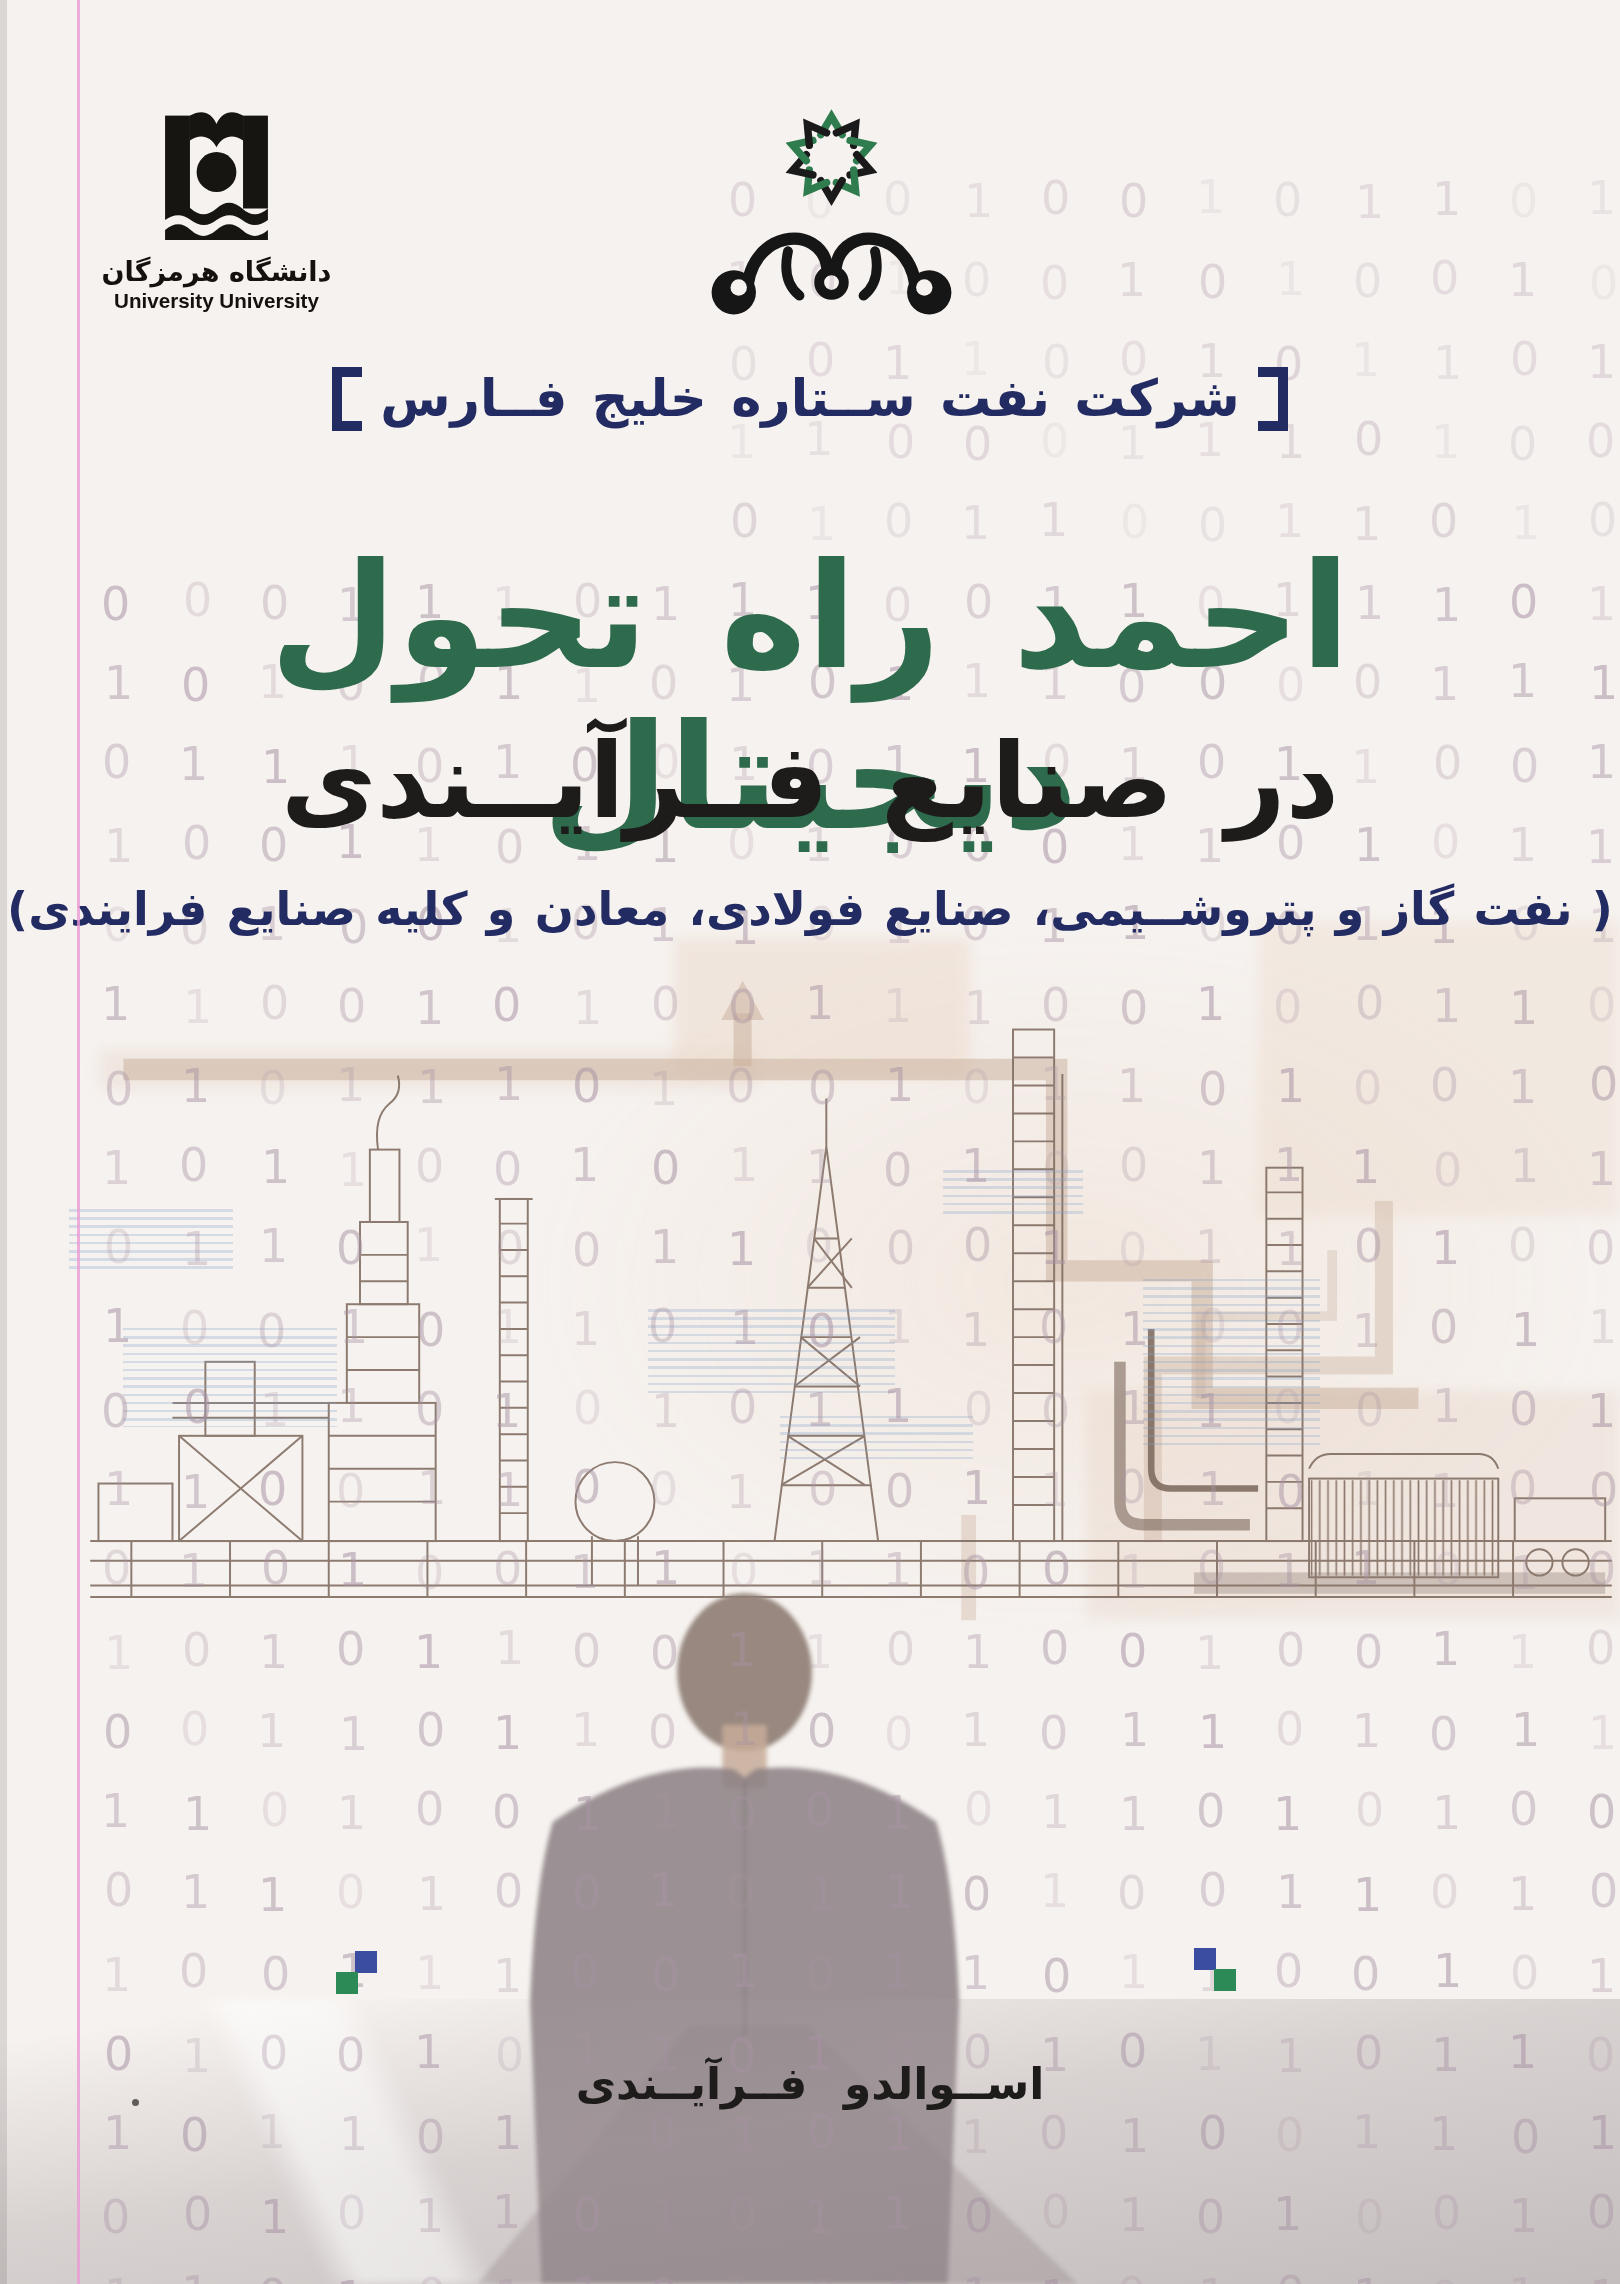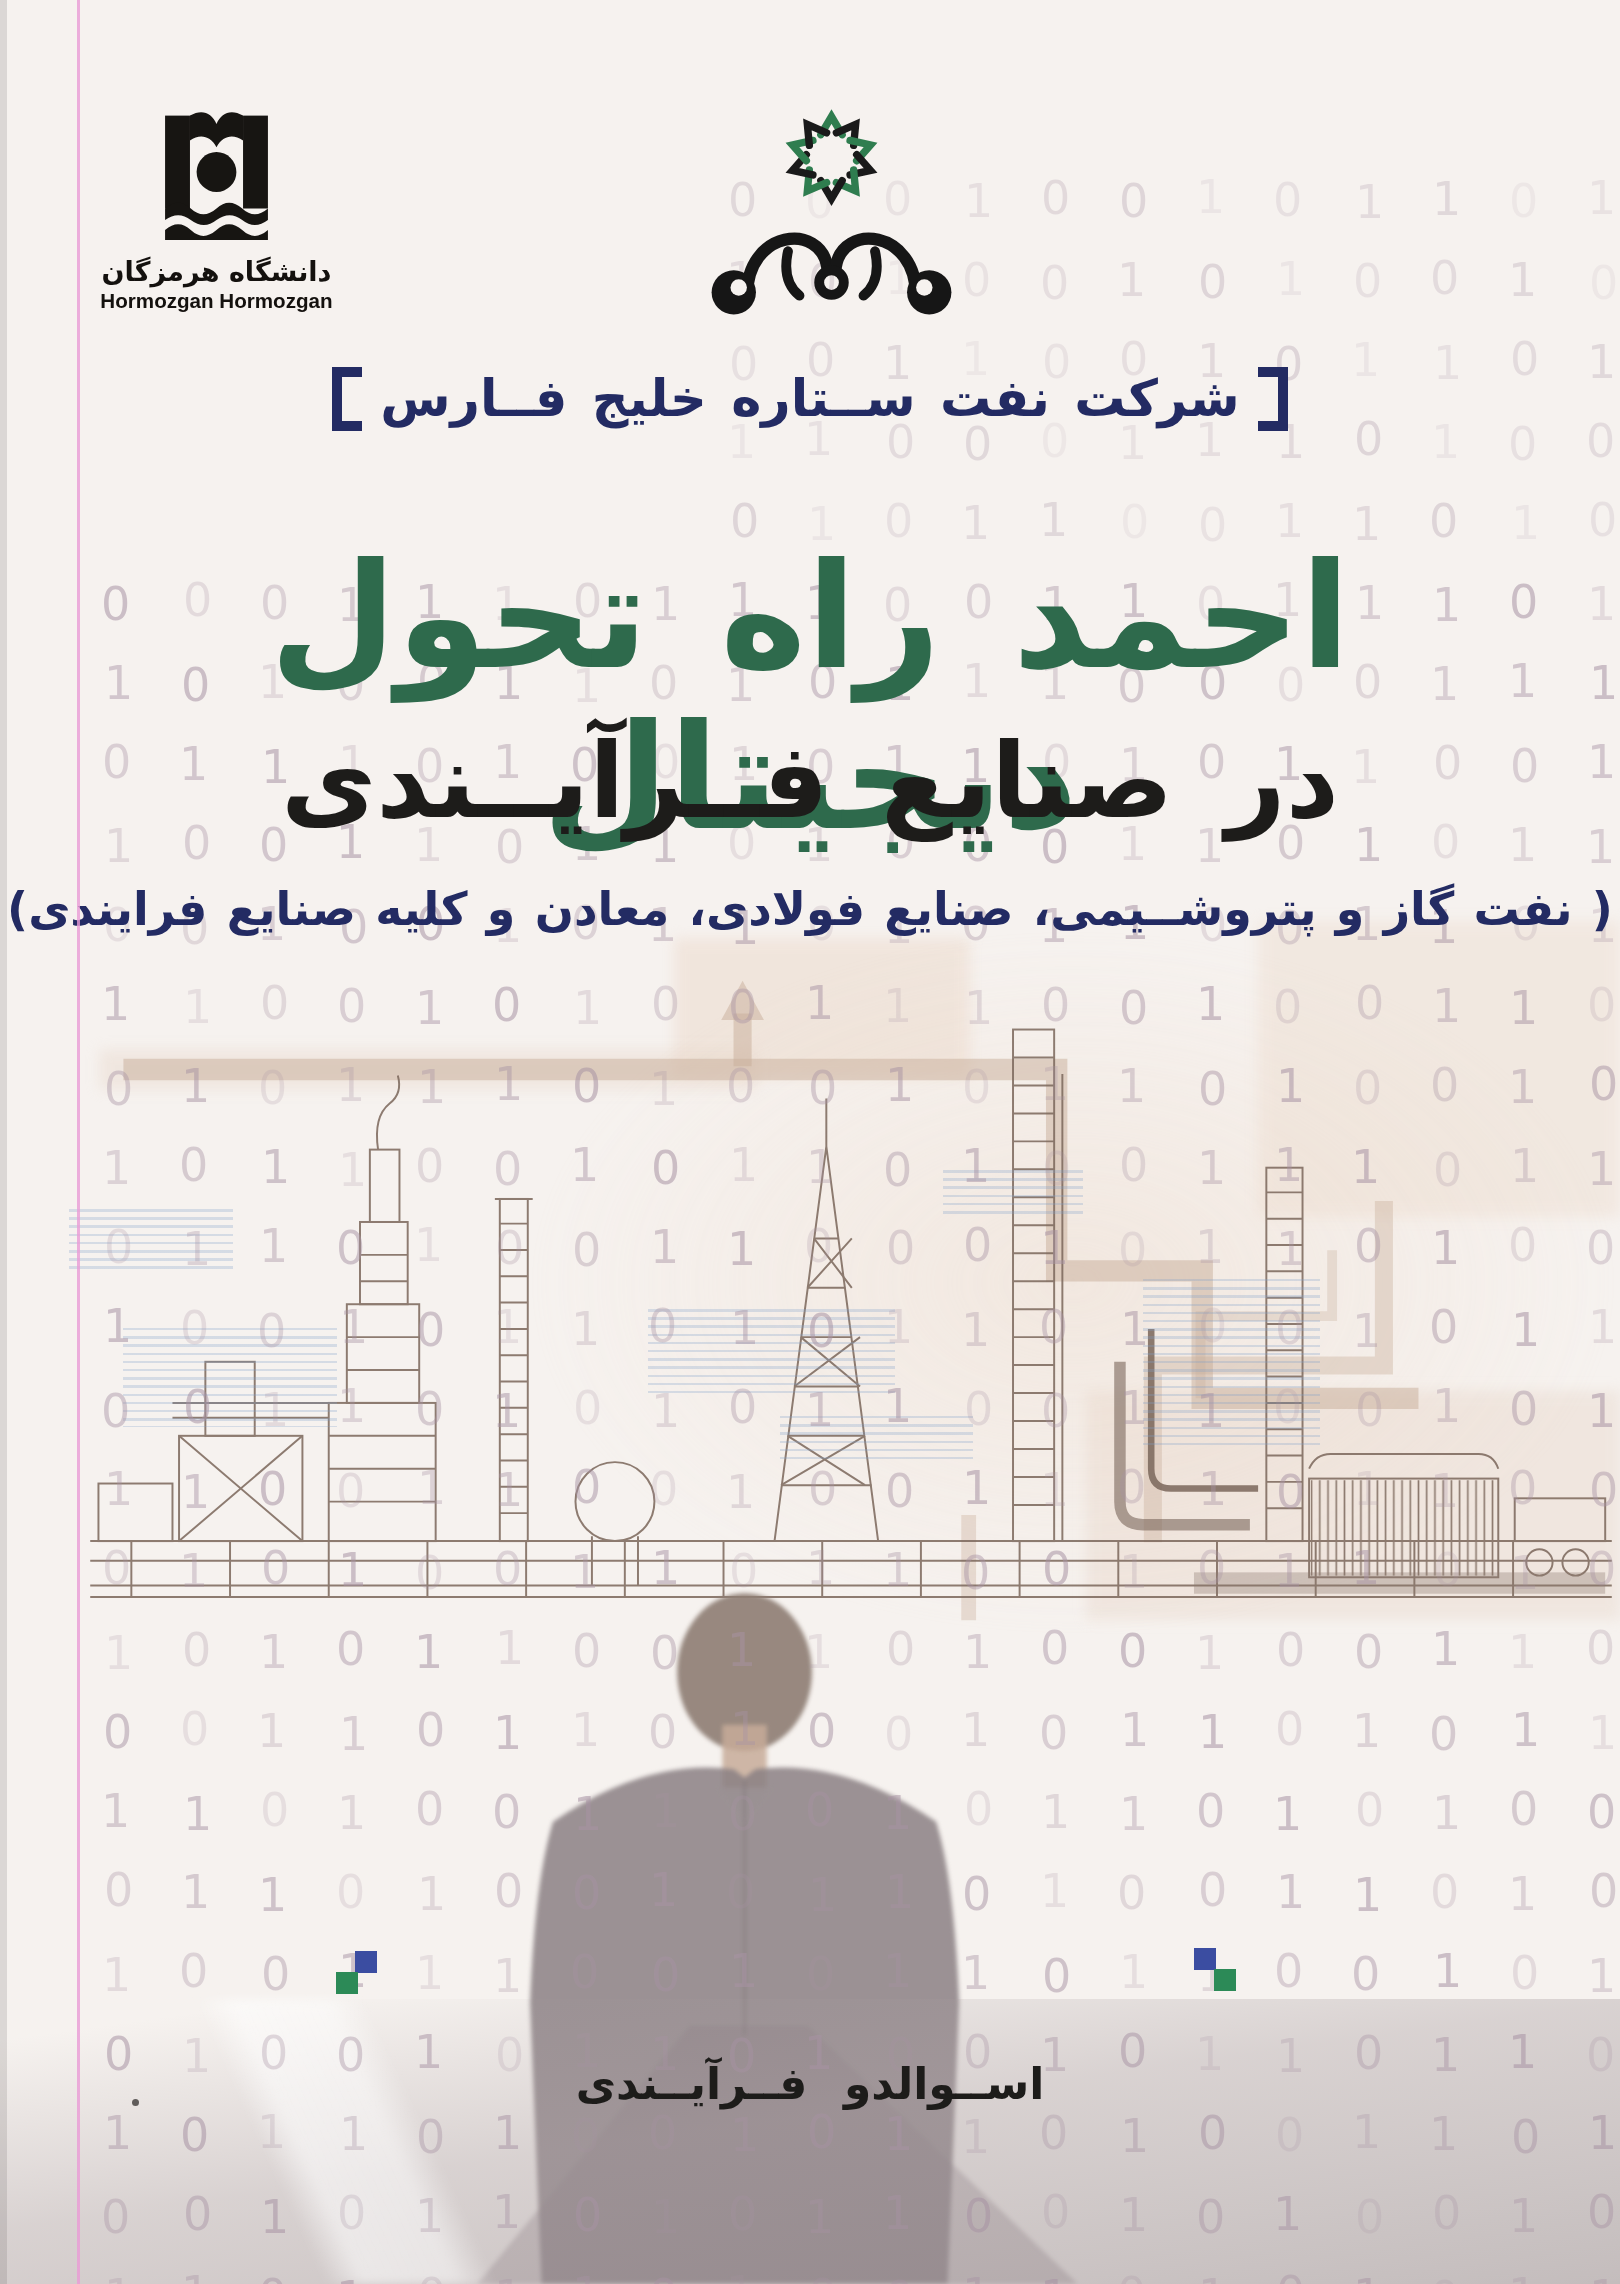--- a/index.html
+++ b/index.html
@@ -652,21 +652,21 @@
       <g fill="#171512">
         <rect x="8" y="14" width="30" height="112"></rect>
         <rect x="102" y="14" width="30" height="112"></rect>
         <path d="M38,14 C52,6 64,10 70,24 C76,10 88,6 102,14 V44 C90,36 78,38 70,52 C62,38 50,36 38,44 Z"></path>
         <circle cx="70" cy="82" r="24"></circle>
         <path d="M8,126 q16,-14 31,0 q15,14 31,0 q15,-14 31,0 q15,14 31,0 v14 q-16,12 -31,0 q-15,-12 -31,0 q-15,12 -31,0 q-15,-12 -31,0 Z"></path>
         <path d="M8,152 q16,-14 31,0 q15,14 31,0 q15,-14 31,0 q15,14 31,0 v12 h-124 Z"></path>
       </g>
     </svg>
     <div class="fa" dir="rtl">دانشگاه هرمزگان</div>
-    <div class="en">Hormozgan Hormozgan</div>
+    <div class="en">University University</div>
   </div>
 
   <div class="logo-block pgs">
     <svg width="271" height="222" viewBox="0 0 330 270">
       <g fill="none" stroke-linecap="round">
         <g transform="translate(165,64)">
           <path d="M-13,10 L0,-12 L13,10" stroke="#2f7d4f" stroke-width="9" transform="rotate(0) translate(0,-38)"></path>
           <path d="M-13,10 L0,-12 L13,10" stroke="#1a1a1a" stroke-width="9" transform="rotate(36) translate(0,-38)"></path>
           <path d="M-13,10 L0,-12 L13,10" stroke="#2f7d4f" stroke-width="9" transform="rotate(72) translate(0,-38)"></path>
           <path d="M-13,10 L0,-12 L13,10" stroke="#1a1a1a" stroke-width="9" transform="rotate(108) translate(0,-38)"></path>

